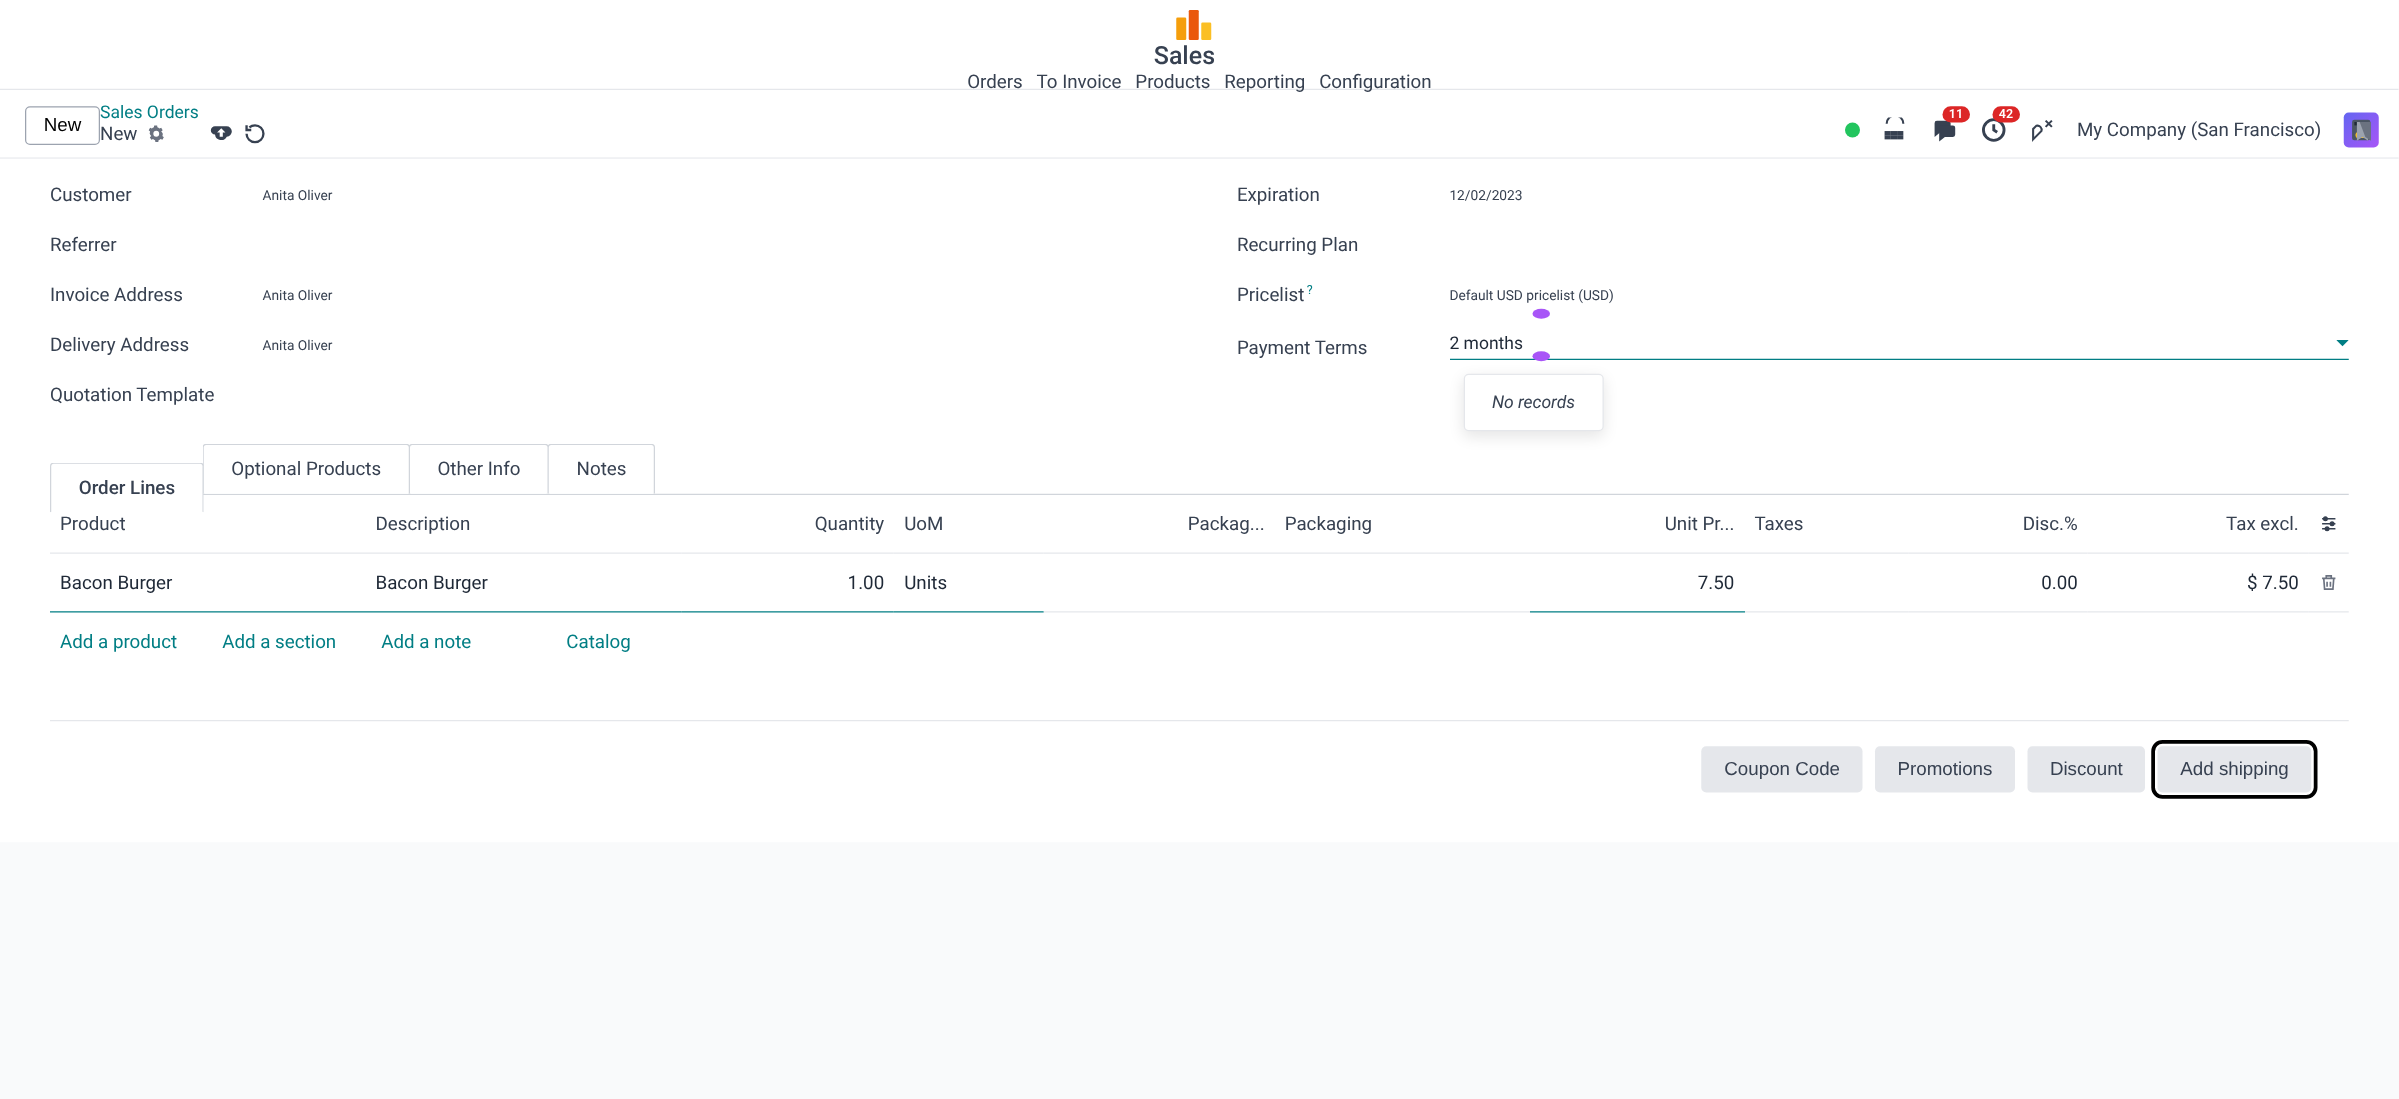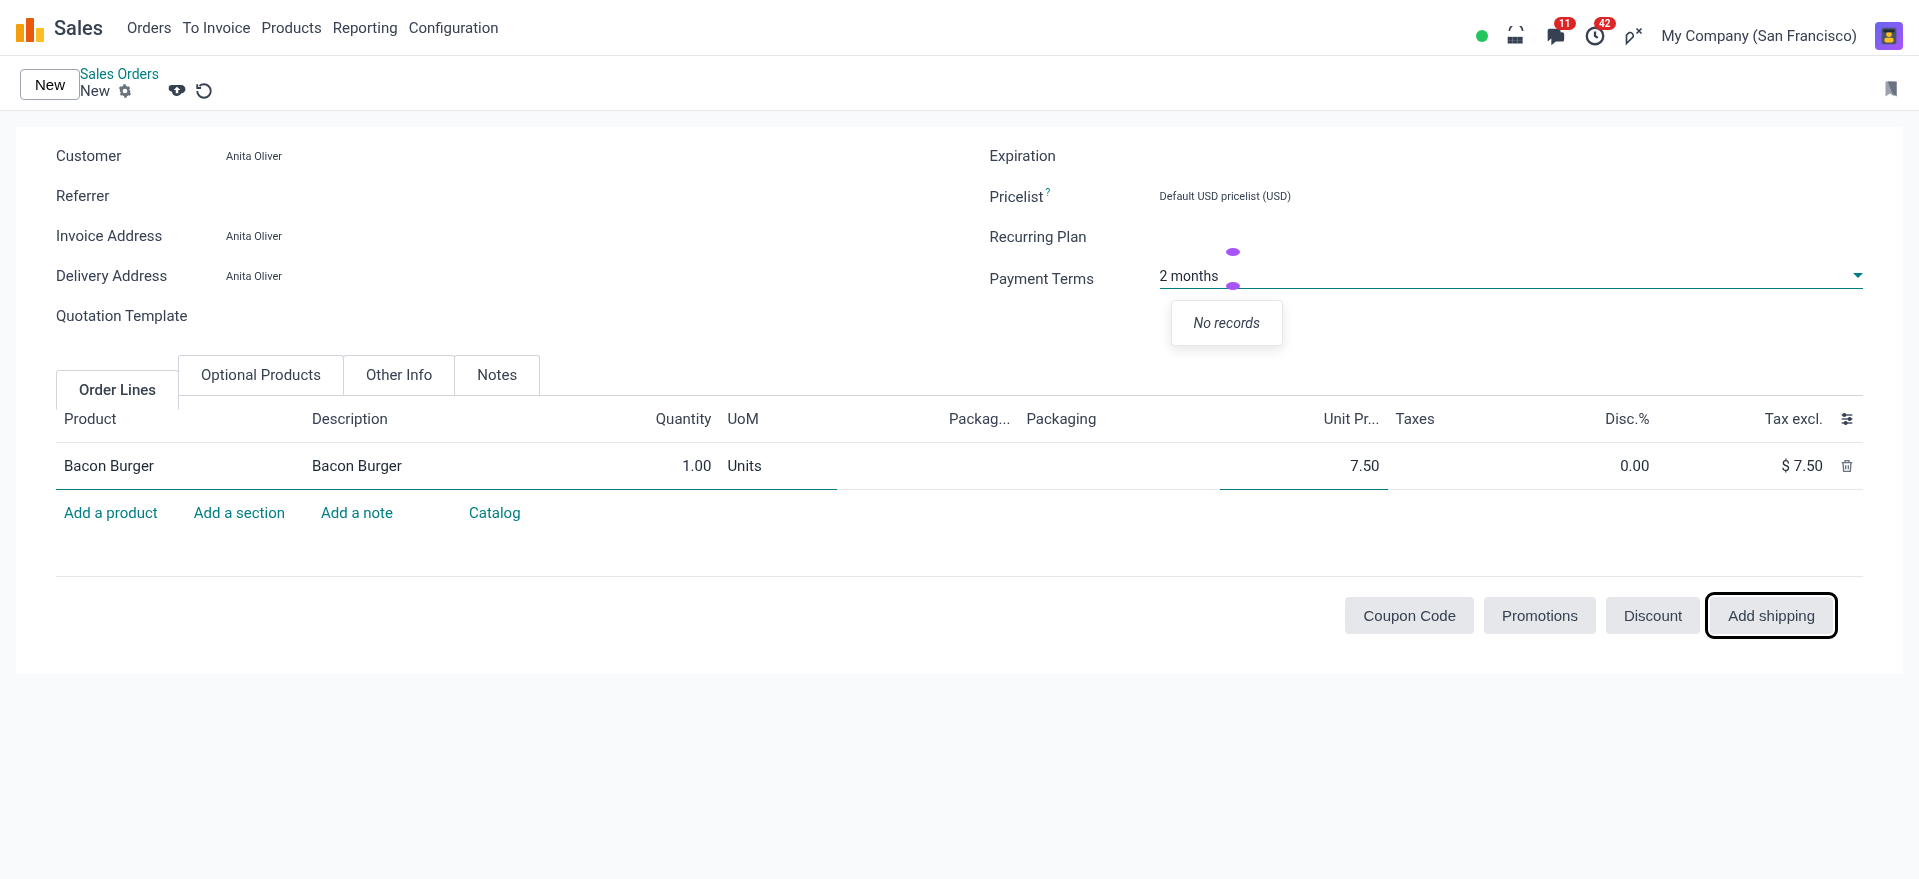--- a/index.html
+++ b/index.html
@@ -1,18 +1,18 @@
 <!DOCTYPE html>
 <html><head>
 <meta charset="utf-8">
 <style>
   * { box-sizing: border-box; margin: 0; padding: 0; }
   body { font-family: -apple-system, BlinkMacSystemFont, "Segoe UI", Roboto, sans-serif; font-size: 14px; color: #1f2937; background: #f9fafb; }
   
-  .topbar { display: flex; align-items: center; padding: 8px 16px; background: #fff; border-bottom: 1px solid #e5e7eb; height: 56px; }
+  .topbar { display: flex; align-items: center; padding: 8px 16px; background: #fff; border-bottom: 1px solid #e5e7eb; height: 72px; flex-direction: column; }
   .logo { width: 28px; height: 28px; margin-right: 10px; display: inline-flex; align-items: flex-end; gap: 2px; }
   .logo-bar { width: 8px; border-radius: 1px; }
   .logo-bar.b1 { height: 18px; background: #f59e0b; }
   .logo-bar.b2 { height: 24px; background: #ea580c; }
   .logo-bar.b3 { height: 14px; background: #fbbf24; }
   .app-name { font-size: 20px; font-weight: 500; color: #374151; margin-right: 24px; }
   .nav-menu { display: flex; gap: 11px; }
   .nav-item { color: #374151; cursor: pointer; font-size: 15px; }
   .topbar-right { margin-left: auto; display: flex; align-items: center; gap: 18px; margin-top: 16px; }
   .status-dot { width: 12px; height: 12px; background: #22c55e; border-radius: 50%; }
@@ -24,21 +24,21 @@
   .subhead { display: flex; align-items: flex-end; padding: 10px 20px; background: #fff; border-bottom: 1px solid #e5e7eb; }
   .btn-new { border: 1px solid #9ca3af; background: #fff; padding: 6px 14px; border-radius: 4px; font-size: 15px; cursor: pointer; }
   .breadcrumb { display: flex; flex-direction: column; }
   .breadcrumb-link { color: #017e84; font-size: 14px; cursor: pointer; }
   .breadcrumb-current { display: flex; align-items: center; gap: 8px; font-size: 15px; color: #374151; }
   .gear { color: #6b7280; cursor: pointer; }
   .cloud-icon, .undo-icon { color: #374151; cursor: pointer; margin-left: 8px; }
   .subhead-right { margin-left: auto; display:flex; align-items:center; gap:10px; }
   .bookmark { color: #9ca3af; cursor: pointer; }
   
-  .form-area { padding: 20px 40px; background: #fff; margin: 16px; }
+  .form-area { padding: 20px 40px; background: #fff; margin: 0; }
   .form-grid { display: flex; gap: 60px; }
   .form-col { flex: 1; display: flex; flex-direction: column; gap: 22px; }
   .form-row { display: flex; align-items: center; }
   .form-label { width: 170px; font-size: 15px; color: #374151; }
   .form-value { font-size: 11px; color: #374151; position: relative; flex: 1; }
   .help-q { color: #017e84; font-size: 10px; vertical-align: super; margin-left: 2px; }
   .select-wrap { display: flex; align-items: center; border-bottom: 1px solid #017e84; padding-bottom: 4px; flex:1; position: relative; }
   .select-wrap .caret { margin-left: auto; color: #017e84; }
   .diamond { position: absolute; width: 14px; height: 8px; background: #a855f7; border-radius: 50%; left: 66px; }
   .diamond.d1 { top: -20px; }
@@ -181,28 +181,29 @@
         <span class="form-value">Anita Oliver</span>
       </div>
       <div class="form-row">
         <span class="form-label">Quotation Template</span>
         <span class="form-value"></span>
       </div>
     </div>
     <div class="form-col">
       <div class="form-row">
         <span class="form-label">Expiration</span>
+        <span class="form-value">12/02/2023</span>
+      </div>
+      <div class="form-row">
+        <span class="form-label">Recurring Plan</span>
+        <span class="form-value"></span>
       </div>
       <div class="form-row">
         <span class="form-label"><span>Pricelist</span><span class="help-q">?</span></span>
         <span class="form-value">Default USD pricelist (USD)</span>
-      </div>
-      <div class="form-row">
-        <span class="form-label">Recurring Plan</span>
-        <span class="form-value"></span>
       </div>
       <div class="form-row" style="position:relative">
         <span class="form-label">Payment Terms</span>
         <div class="select-wrap">
           <span class="diamond d1"></span>
           <span>2 months</span>
           <span class="diamond d2"></span>
           <span class="caret">
             <svg width="10" height="10" viewBox="0 0 10 10" fill="currentColor">
                 <path d="M0 2l5 5 5-5z"></path>

